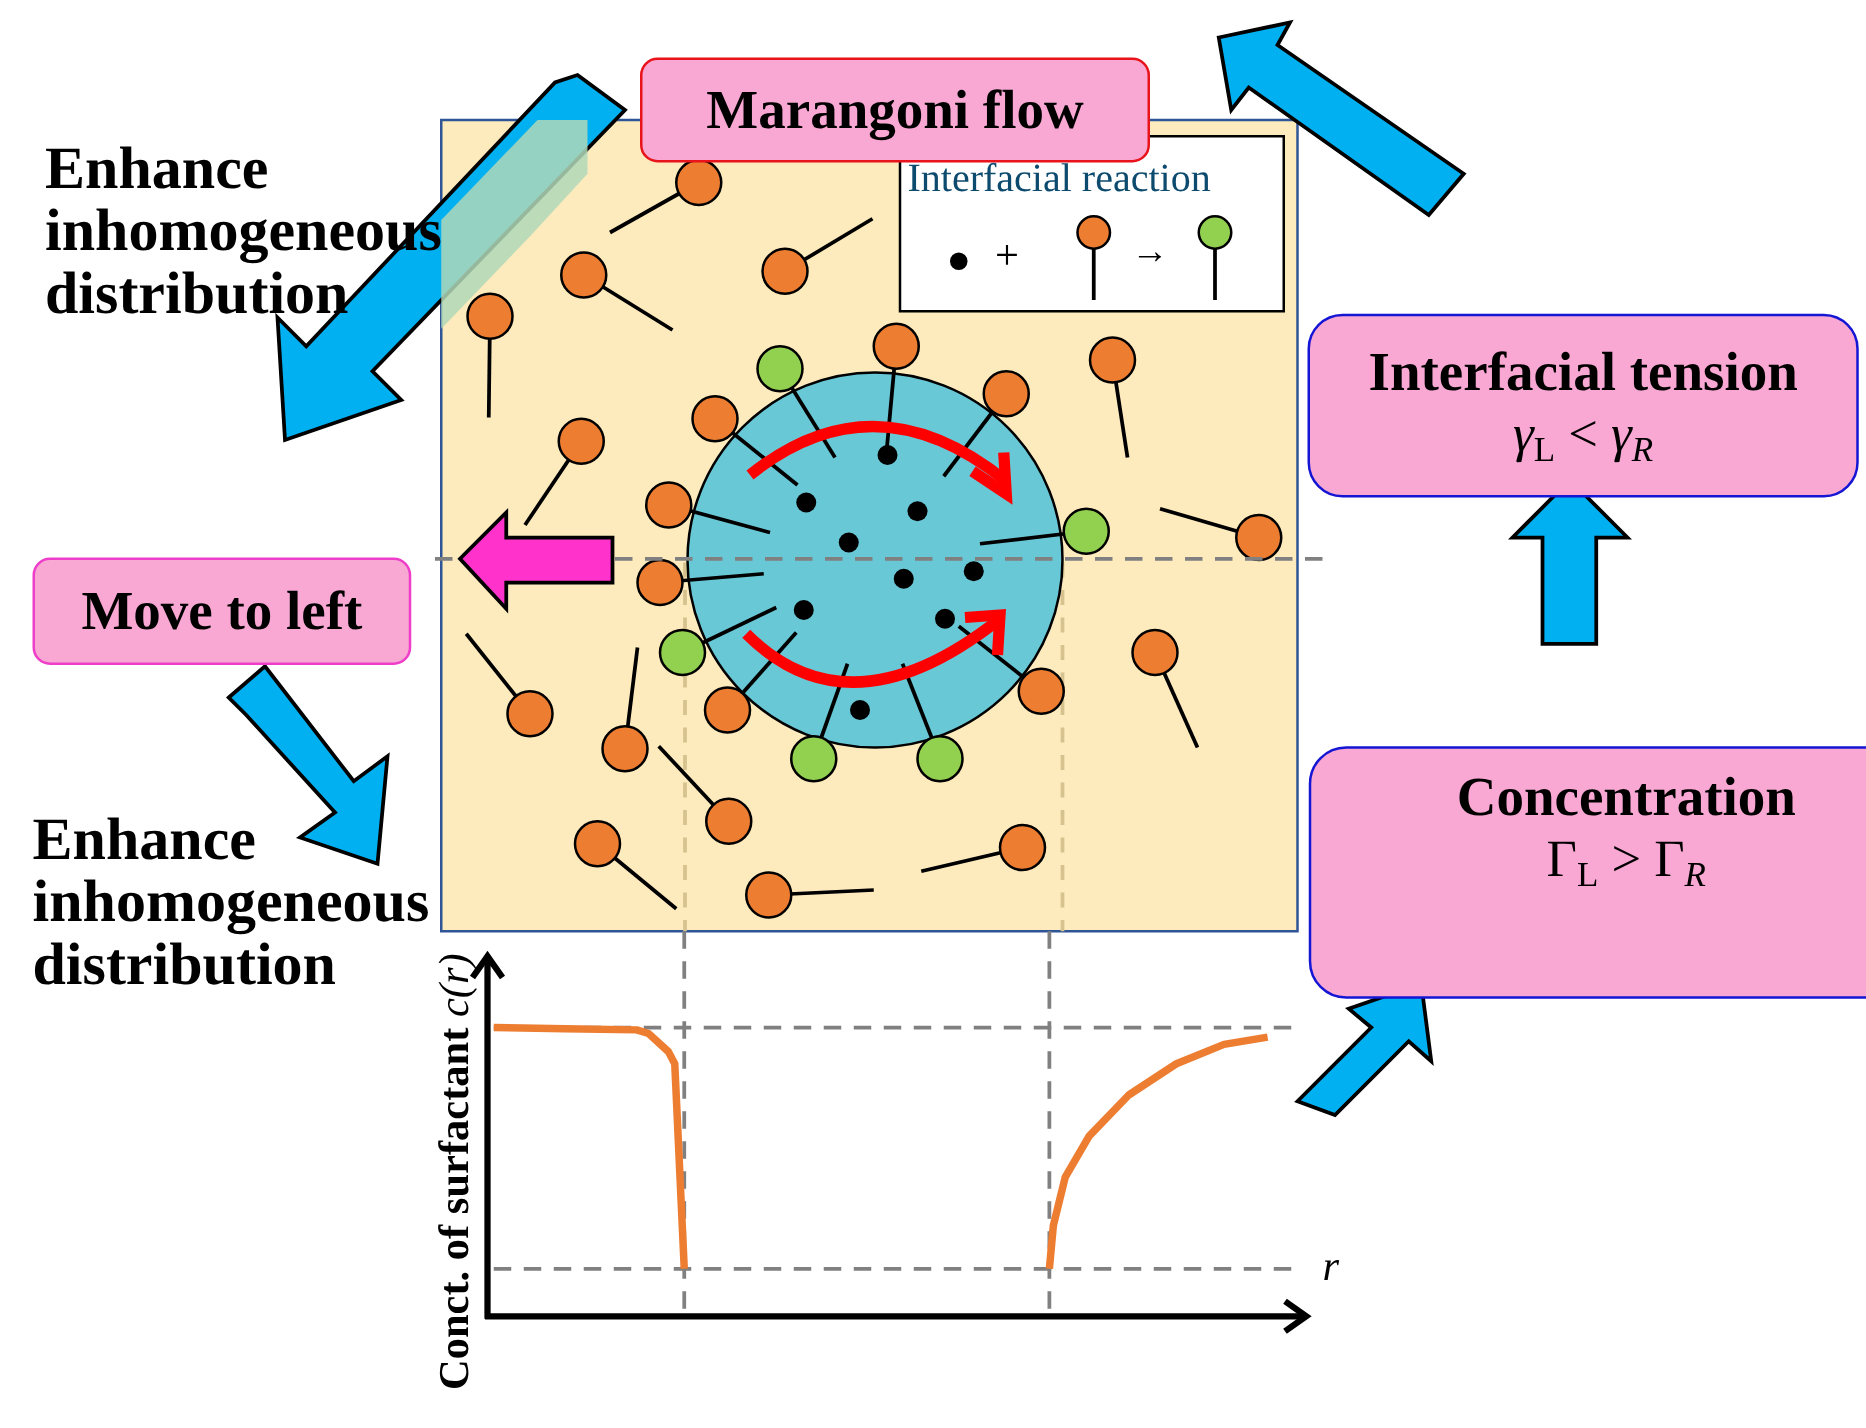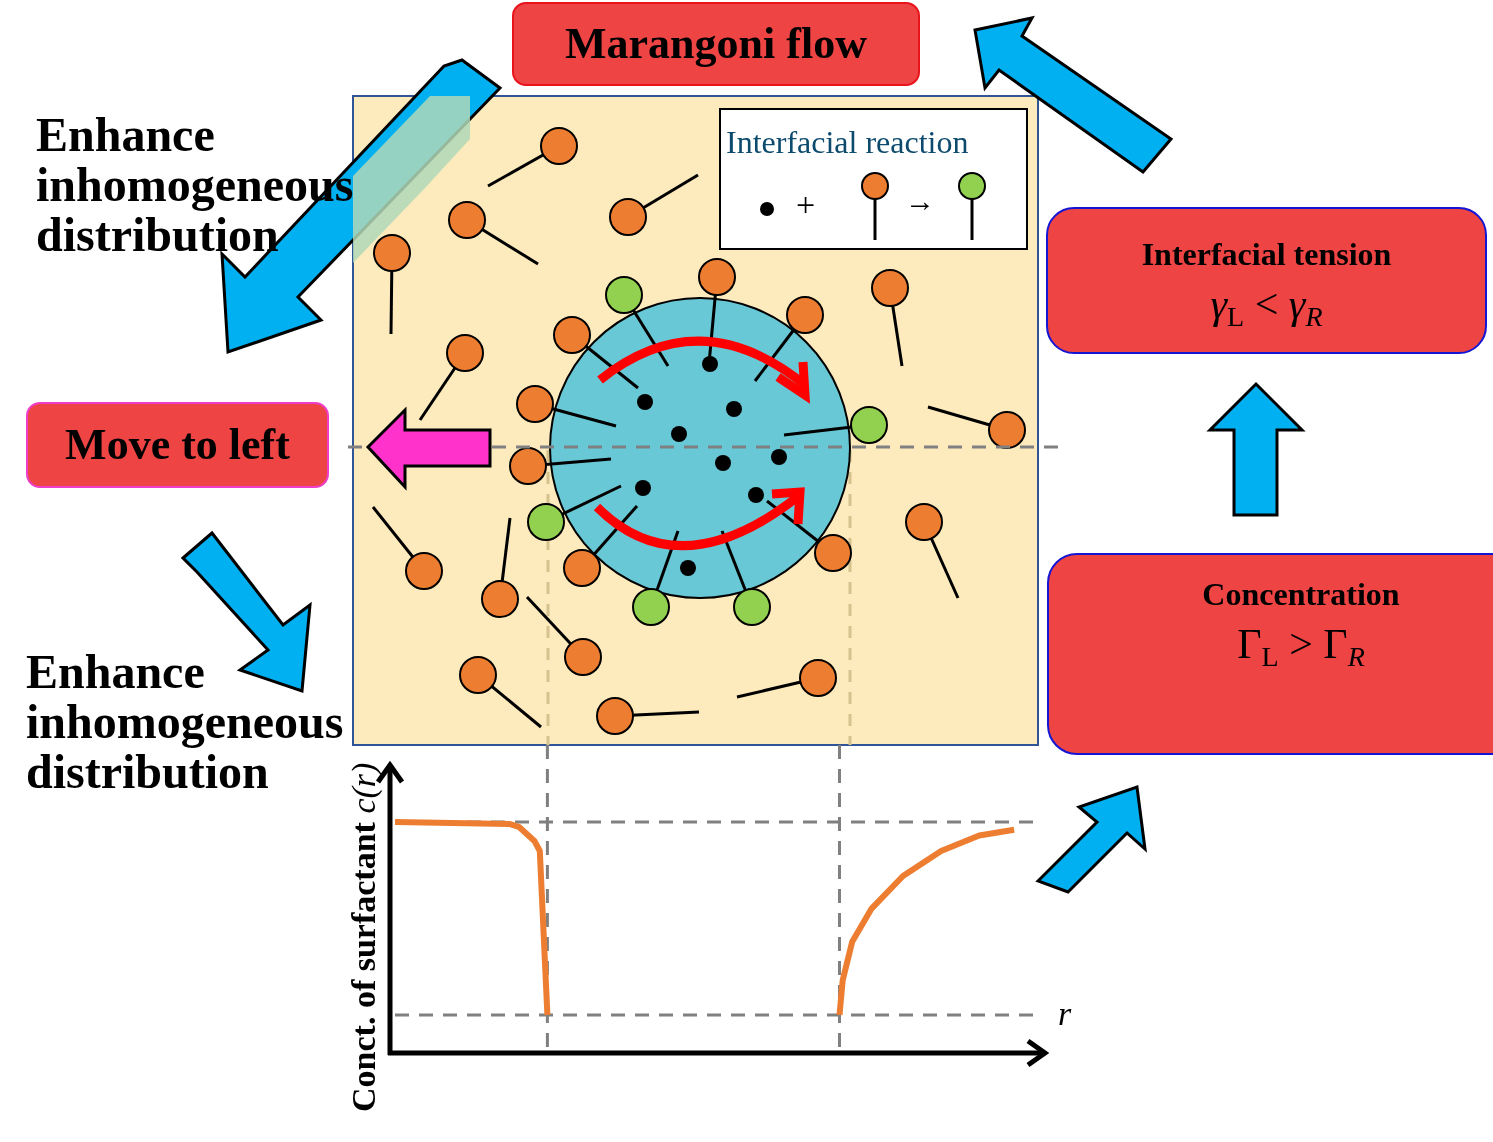--- a/index.html
+++ b/index.html
@@ -1,27 +1,27 @@
 <!DOCTYPE html>
 <html><head>
 <meta charset="utf-8">
 <style>
   html, body { margin:0; padding:0; background:#ffffff; }
   body { width:1493px; height:1142px; position:relative; overflow:hidden;
          font-family:"Liberation Serif", "DejaVu Serif", serif; }
   .abs { position:absolute; }
   .label-bold { font-weight:bold; color:#000; line-height:1.0; }
-  .box { position:absolute; background:#ef4444; box-sizing:border-box; text-align:center; }
+  .box { position:absolute; background:#f9a8d4; box-sizing:border-box; text-align:center;margin-top:44px; }
   #marangoni-box { left:512px; top:2px; width:408px; height:84px; border:2px solid #e8131b; border-radius:14px;
                    font-size:44px; line-height:80px; }
   #move-left-box { left:26px; top:402px; width:303px; height:86px; border:2px solid #ee3ec9; border-radius:14px;
                    font-size:44px; line-height:82px; }
   #tension-box { left:1046px; top:207px; width:441px; height:147px; border:2px solid #1515d4; border-radius:28px; }
   #conc-box { left:1047px; top:553px; width:508px; height:202px; border:2px solid #1515d4; border-radius:30px; }
-  .box-title { font-size:32px; font-weight:bold; line-height:50px;text-align:center; }
+  .box-title { font-size:44px; font-weight:bold; line-height:50px;text-align:center; }
   .box-math { font-size:42px; font-style:normal; line-height:50px; }
   .sub { font-size:28px; vertical-align:-8px; }
   .subit { font-size:28px; vertical-align:-8px; font-style:italic; }
   .it { font-style:italic; }
   .side-text { position:absolute; font-size:48px; font-weight:bold; line-height:50px; }
   #legend-title { position:absolute; left:726px; top:124px; font-size:32px; color:#0c4a6e; }
   #r-label { position:absolute; left:1058px; top:995px; font-size:34px; font-style:italic; }
   #y-label { position:absolute; left:345px; top:1112px; transform:rotate(-90deg); transform-origin:0 0;
              white-space:nowrap; font-size:34px; font-weight:bold; }
   #y-label .math { font-weight:normal; font-style:italic; }

